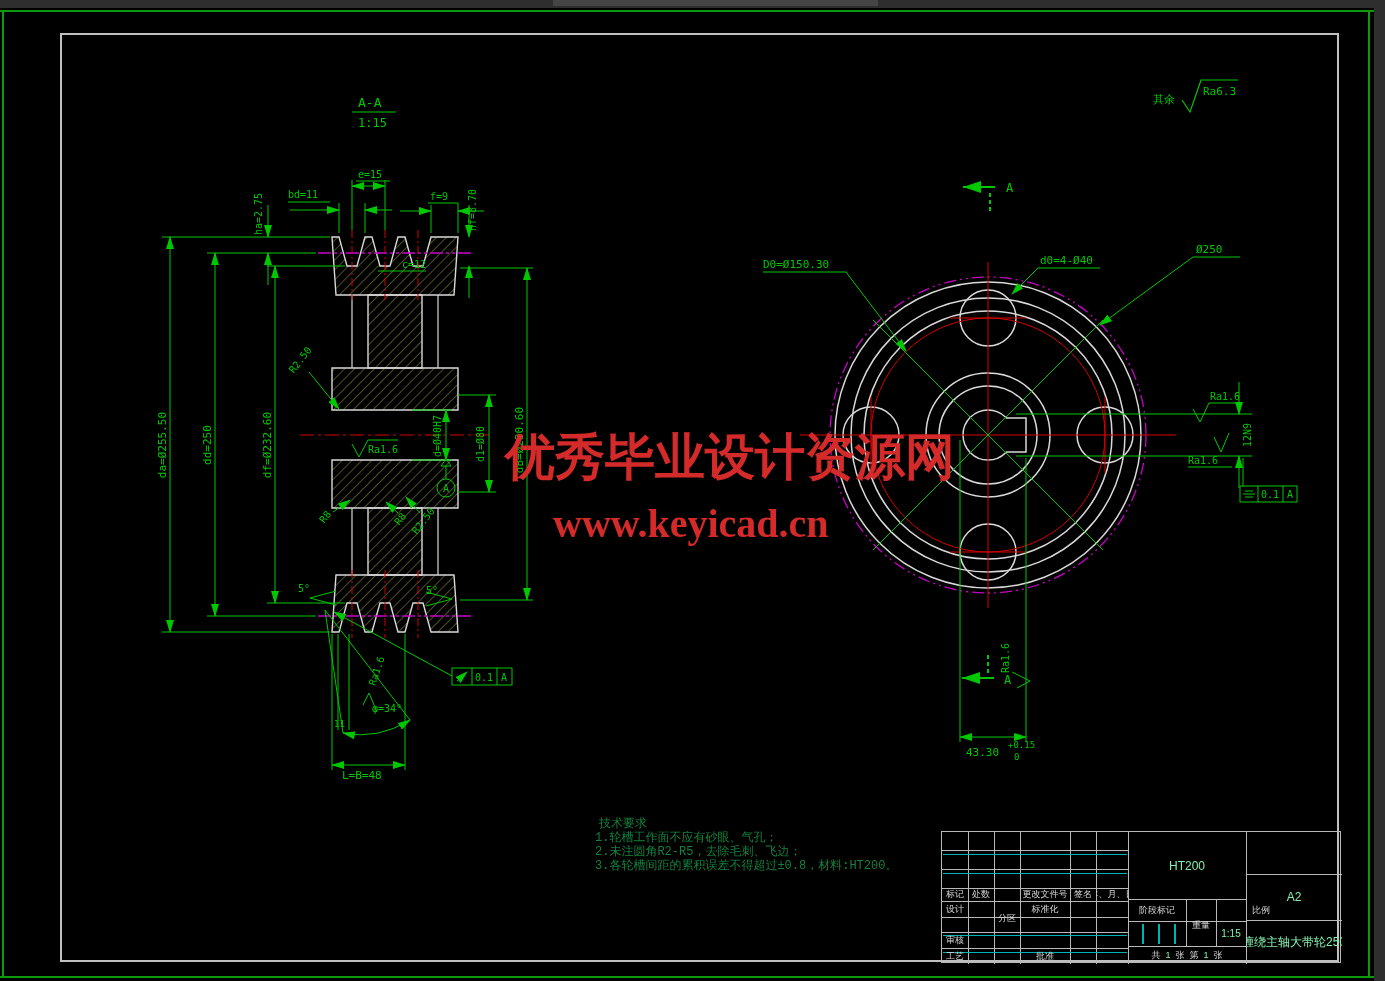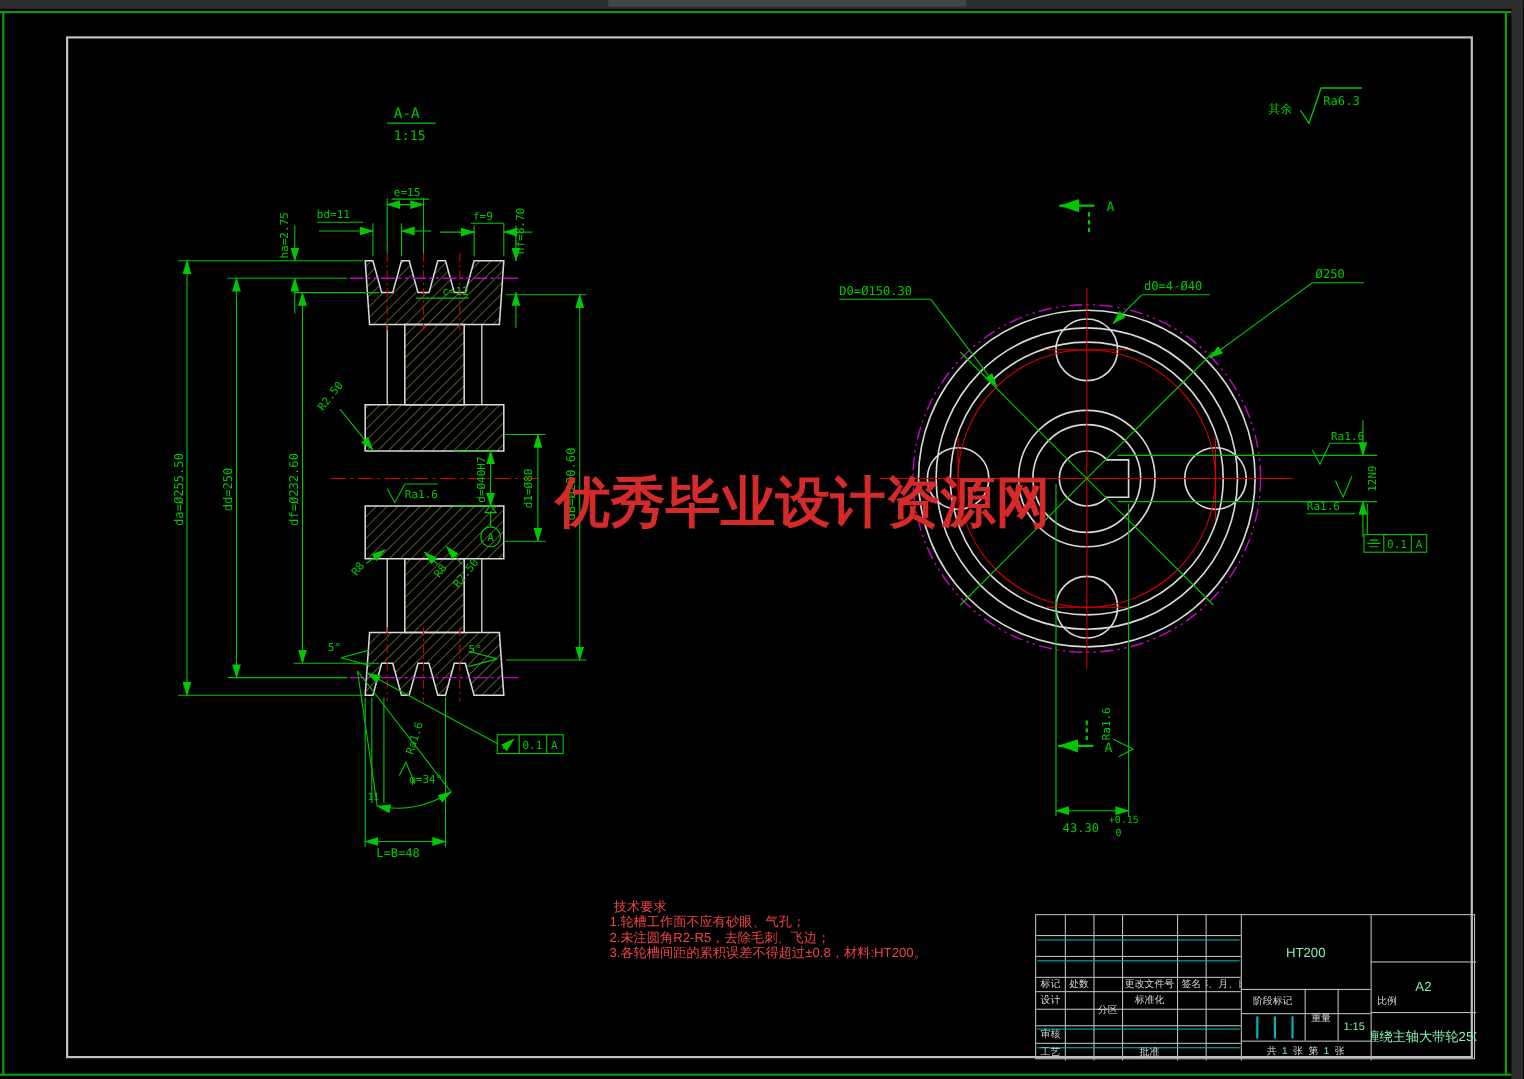--- a/index.html
+++ b/index.html
@@ -12,21 +12,21 @@
   svg text{font-family:"DejaVu Sans Mono",monospace;fill:#00c800;}
   .sheet-border{position:absolute;left:60px;top:33px;width:1279px;height:929px;
     border:2px solid #c0c0c0;box-sizing:border-box;}
   
   .wm1{position:absolute;left:505px;top:424px;width:380px;color:#d42a2a;
        font-family:"Liberation Serif",serif;font-size:50px;font-weight:bold;
        letter-spacing:0px;white-space:nowrap;}
   .wm2{position:absolute;left:553px;top:500px;color:#d42a2a;
        font-family:"Liberation Serif",serif;font-size:40px;font-weight:bold;white-space:nowrap;}
   
-  .techreq{position:absolute;left:554px;top:817px;color:#ef4444;font-size:12px;line-height:14px;white-space:nowrap;}
+  .techreq{position:absolute;left:595px;top:817px;color:#15803d;font-size:12px;line-height:14px;white-space:nowrap;font-family:Liberation Mono, monospace;}
   
   .tb{position:absolute;left:941px;top:831px;width:400px;height:132px;box-sizing:border-box;
       border:1px solid #b9b9b9;color:#d8d8d8;font-size:9px;}
   .tb .vline,.tb .hline{position:absolute;background:#b9b9b9;}
   .tb .cyan{position:absolute;background:#00b4b4;}
   .cell{position:absolute;display:flex;align-items:center;justify-content:center;
         white-space:nowrap;overflow:hidden;}
   .green{color:#86efac;}
 </style>
 </head>
@@ -311,20 +311,21 @@
   </g>
 
   <g>
     <text x="1153" y="103" font-size="11" fill="#00b000">其余</text>
     <path d="M1182,100 L1190,112 L1201,80 L1238,80" fill="none" stroke="#00c800" stroke-width="1.2"></path>
     <text x="1203" y="95" font-size="11">Ra6.3</text>
   </g>
 </svg>
 
 <div class="wm1">优秀毕业设计资源网</div>
+<div class="wm2">www.keyicad.cn</div>
 
 <div class="techreq">
   <div style="margin-left:4px;">技术要求</div>
   <div>1.轮槽工作面不应有砂眼、气孔；</div>
   <div>2.未注圆角R2-R5，去除毛刺、飞边；</div>
   <div>3.各轮槽间距的累积误差不得超过±0.8，材料:HT200。</div>
 </div>
 
 <div class="tb">
 

